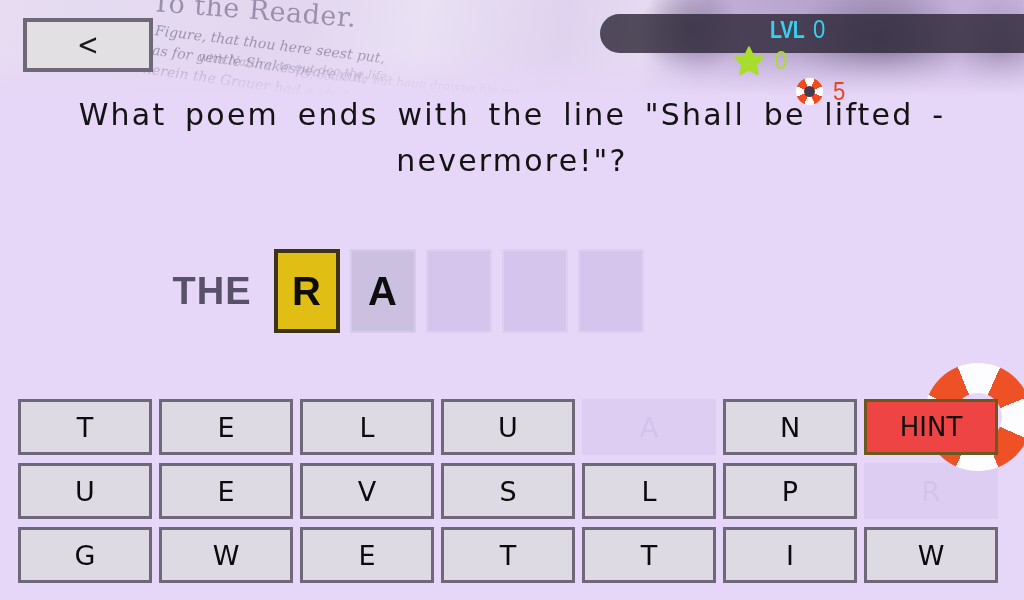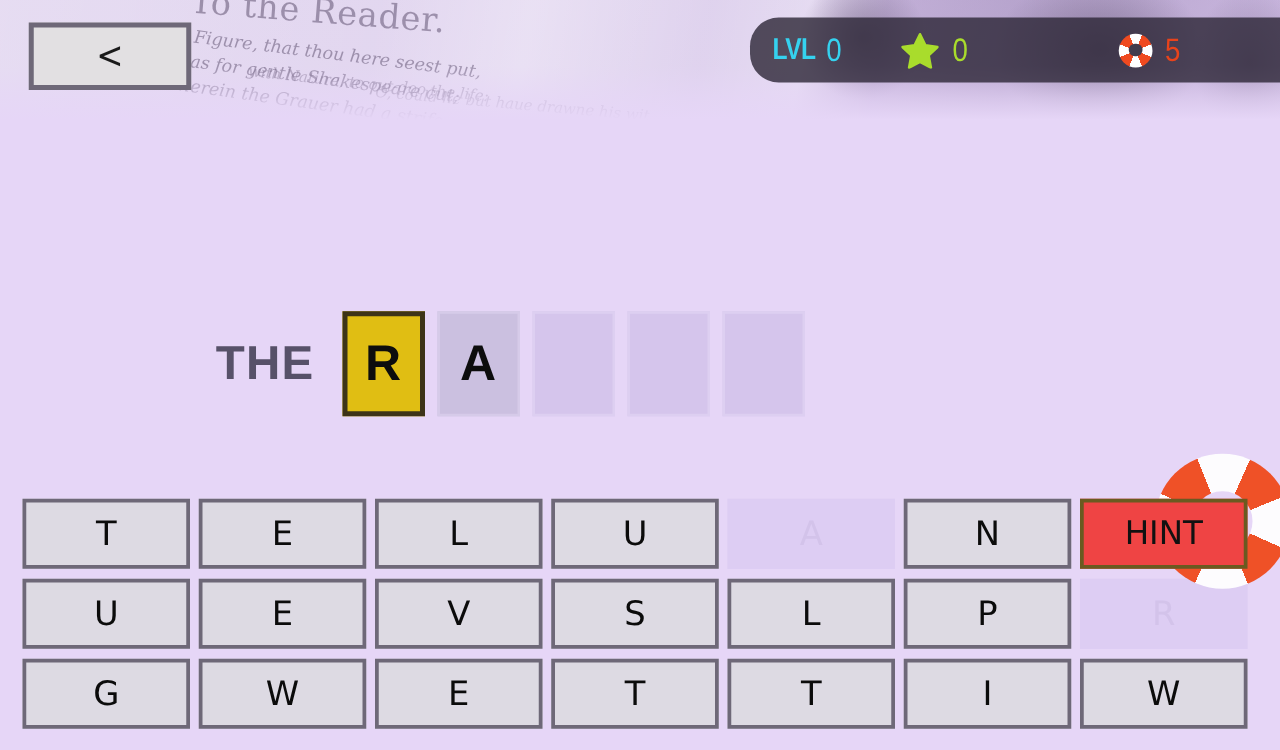--- a/index.html
+++ b/index.html
@@ -104,27 +104,28 @@
     line-height: 1;
     color: #1a1a1a;
     font-weight: 400;
     transform: scaleY(1.15);
   }
 
   
   .status-pill {
     position: absolute;
     left: 600px; top: 14px;
-    width: 424px; height: 52px;
+    width: 424px; height: 39px;
     background: rgba(44,38,54,0.80);
     border-radius: 23px 0 0 23px;
     display: flex;
     align-items: center;
     box-sizing: border-box;
     padding-left: 18px;
+    flex-direction: column;
   }
   .stat {
     display: flex;
     align-items: center;
     height: 100%;
   }
   .stat-lvl { margin-right: 46px; }
   .stat-star { margin-right: 120px; }
 
   .lvl-label {
@@ -372,20 +373,21 @@
     <div class="stat stat-ring">
       <span class="ring-icon">
         <span class="ring-outer"></span>
         <span class="ring-hole"></span>
       </span>
       <span class="ring-value">5</span>
     </div>
 
   </div>
 
+  <div class="question">What poem ends with the line "Shall be lifted - nevermore!"?</div>
 
   <div class="answer-row">
     <span class="answer-prefix">THE</span>
     <div class="slot current">
       <span>R</span>
     </div>
     <div class="slot filled">
       <span>A</span>
     </div>
     <div class="slot empty">

